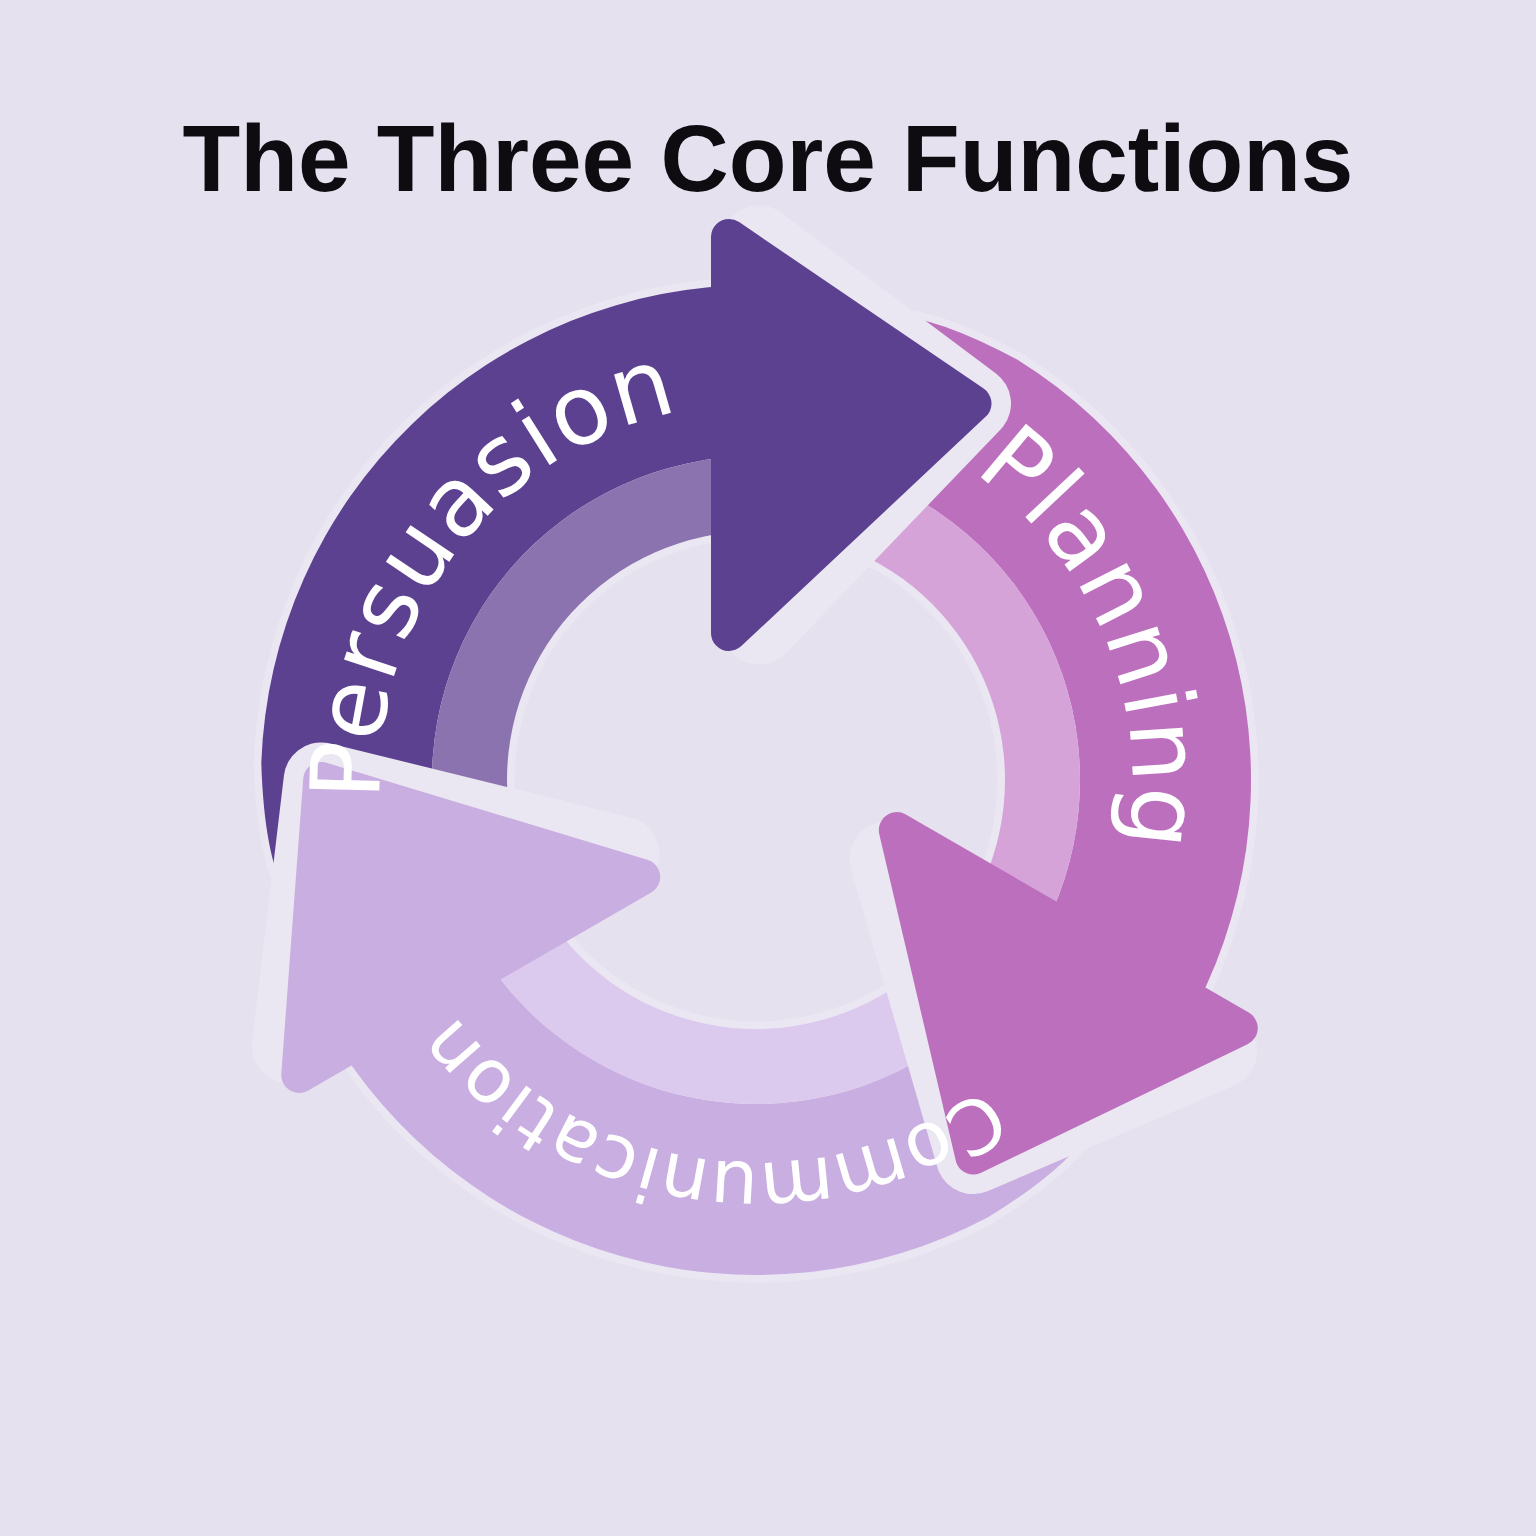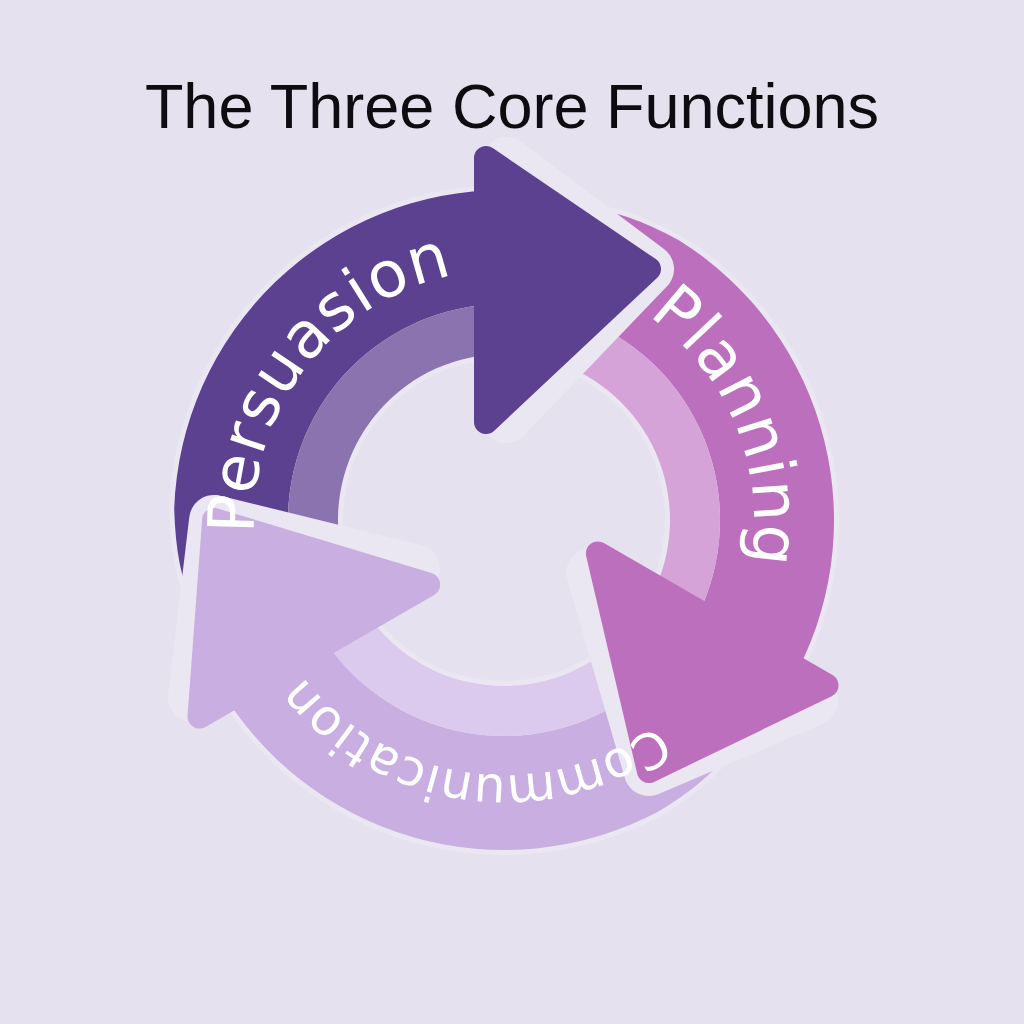--- a/index.html
+++ b/index.html
@@ -11,21 +11,21 @@
   html,body{margin:0;padding:0;}
   body{
     width:1024px;height:1024px;
     background:var(--bg);
     font-family:"Liberation Sans", sans-serif;
     overflow:hidden;position:relative;
   }
   .title{
     position:absolute;top:70px;left:0;width:1024px;
     text-align:center;
-    font-size:63px;font-weight:400;letter-spacing:0px;
+    font-size:63px;font-weight:700;letter-spacing:0px;
     color:var(--title);
     font-family:"Liberation Sans", sans-serif;
   }
   svg{position:absolute;left:0;top:0;}
   .casing{fill:var(--casing);stroke:var(--casing);}
   .band-casing{stroke-width:10;stroke-linejoin:round;}
   .head-casing{stroke-width:50;stroke-linejoin:round;}
   .head-fill{stroke-width:24;stroke-linejoin:round;}
   .seg-label{
     font-family:"DejaVu Sans", sans-serif;

